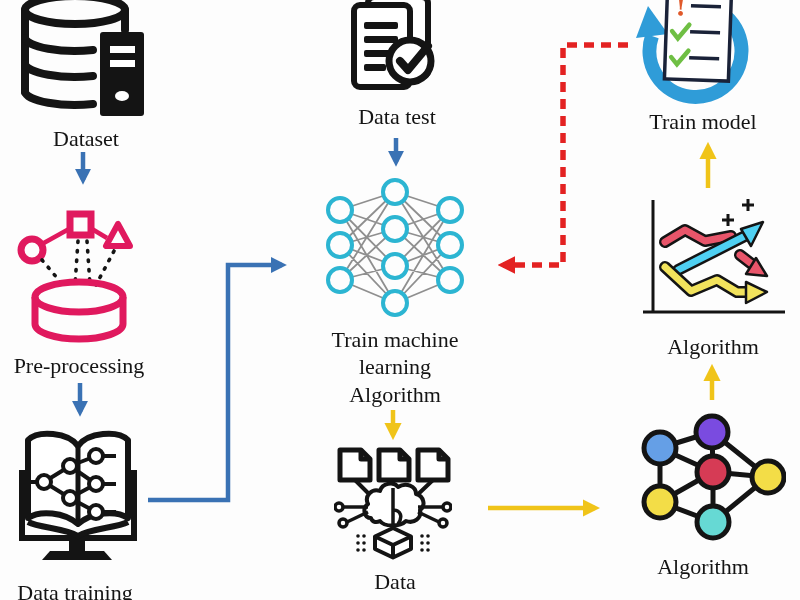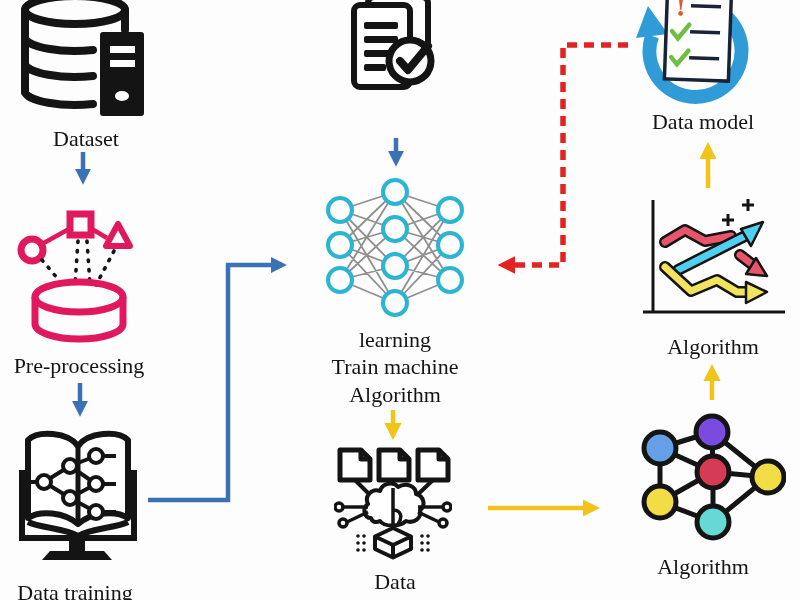--- a/index.html
+++ b/index.html
@@ -115,39 +115,40 @@
     <rect x="8" y="10" width="56" height="82" rx="6" fill="#ffffff" stroke="#141414" stroke-width="6"></rect>
     <g fill="#141414">
       <rect x="18" y="27" width="34" height="7" rx="2"></rect>
       <rect x="18" y="41" width="34" height="7" rx="2"></rect>
       <rect x="18" y="55" width="34" height="7" rx="2"></rect>
       <rect x="18" y="69" width="22" height="7" rx="2"></rect>
     </g>
     <circle cx="64" cy="66" r="21" fill="#ffffff" stroke="#141414" stroke-width="7"></circle>
     <path d="M54,66 l8,9 l20,-24" fill="none" stroke="#141414" stroke-width="8" stroke-linecap="round" stroke-linejoin="round"></path>
   </svg>
+  <div class="label" style="left:397px;top:103px">Data test</div>
 
   <svg class="icon" style="left:315px;top:176px" width="160" height="142" viewBox="0 0 160 142">
     <path fill="none" stroke="#8f8f8f" stroke-width="1.8" d="M25,34L80,16 M25,34L80,53 M25,34L80,90 M25,34L80,127 M25,69L80,16 M25,69L80,53 M25,69L80,90 M25,69L80,127 M25,104L80,16 M25,104L80,53 M25,104L80,90 M25,104L80,127 M80,16L135,34 M80,16L135,69 M80,16L135,104 M80,53L135,34 M80,53L135,69 M80,53L135,104 M80,90L135,34 M80,90L135,69 M80,90L135,104 M80,127L135,34 M80,127L135,69 M80,127L135,104"></path>
     <g fill="#fdfdfd" stroke="#2cb5d2" stroke-width="4">
       <circle cx="25" cy="34" r="12"></circle>
         <circle cx="25" cy="69" r="12"></circle>
         <circle cx="25" cy="104" r="12"></circle>
       <circle cx="80" cy="16" r="12"></circle>
         <circle cx="80" cy="53" r="12"></circle>
         <circle cx="80" cy="90" r="12"></circle>
         <circle cx="80" cy="127" r="12"></circle>
       <circle cx="135" cy="34" r="12"></circle>
         <circle cx="135" cy="69" r="12"></circle>
         <circle cx="135" cy="104" r="12"></circle>
     </g>
   </svg>
   <div class="label" style="left:395px;top:326px">
+    <div>Train machine</div>
     <div>learning</div>
-    <div>Train machine</div>
     <div>Algorithm</div>
   </div>
 
   <svg class="icon" style="left:334px;top:446px" width="118" height="122" viewBox="0 0 118 122">
     <g fill="#ffffff" stroke="#141414" stroke-width="5" stroke-linejoin="round">
       <path d="M6,4 H27 L36,13 V34 H6 Z"></path>
         <path d="M27,4 V13 H36" fill="none"></path>
       <path d="M45,4 H66 L75,13 V34 H45 Z"></path>
         <path d="M66,4 V13 H75" fill="none"></path>
       <path d="M84,4 H105 L114,13 V34 H84 Z"></path>
@@ -195,21 +196,21 @@
     <g transform="rotate(2 81 40)">
       <rect x="50" y="-6" width="64" height="92" fill="#ffffff" stroke="#1a2238" stroke-width="3.5"></rect>
       <text x="58" y="22" font-size="26" font-weight="bold" fill="#e0592a" font-family="'DejaVu Serif',serif">!</text>
       <path d="M74,12 H104" stroke="#1a2238" stroke-width="3.5"></path>
       <path d="M56,38 l6,7 l11,-14" fill="none" stroke="#6fbf44" stroke-width="4.5" stroke-linecap="round"></path>
       <path d="M74,38 H104" stroke="#1a2238" stroke-width="3.5"></path>
       <path d="M56,64 l6,7 l11,-14" fill="none" stroke="#6fbf44" stroke-width="4.5" stroke-linecap="round"></path>
       <path d="M74,64 H104" stroke="#1a2238" stroke-width="3.5"></path>
     </g>
   </svg>
-  <div class="label" style="left:703px;top:108px">Data model</div>
+  <div class="label" style="left:703px;top:108px">Train model</div>
 
   <svg class="icon" style="left:643px;top:193px" width="145" height="132" viewBox="0 0 145 132">
     <path d="M10,7 V119 M0,119 H142" stroke="#141414" stroke-width="3" fill="none"></path>
     <path d="M79,27 h12 M85,21 v12 M99,12 h12 M105,6 v12" stroke="#141414" stroke-width="3"></path>
 
     <path d="M22,49 L42,37 L62,48 L88,43" fill="none" stroke="#141414" stroke-width="12" stroke-linecap="round" stroke-linejoin="round"></path>
     <path d="M22,49 L42,37 L62,48 L88,43" fill="none" stroke="#e8556a" stroke-width="7" stroke-linecap="round" stroke-linejoin="round"></path>
 
     <path d="M35,77 L104,42" fill="none" stroke="#141414" stroke-width="12" stroke-linecap="round"></path>
     <path d="M35,77 L104,42" fill="none" stroke="#4fd0f2" stroke-width="7" stroke-linecap="round"></path>

